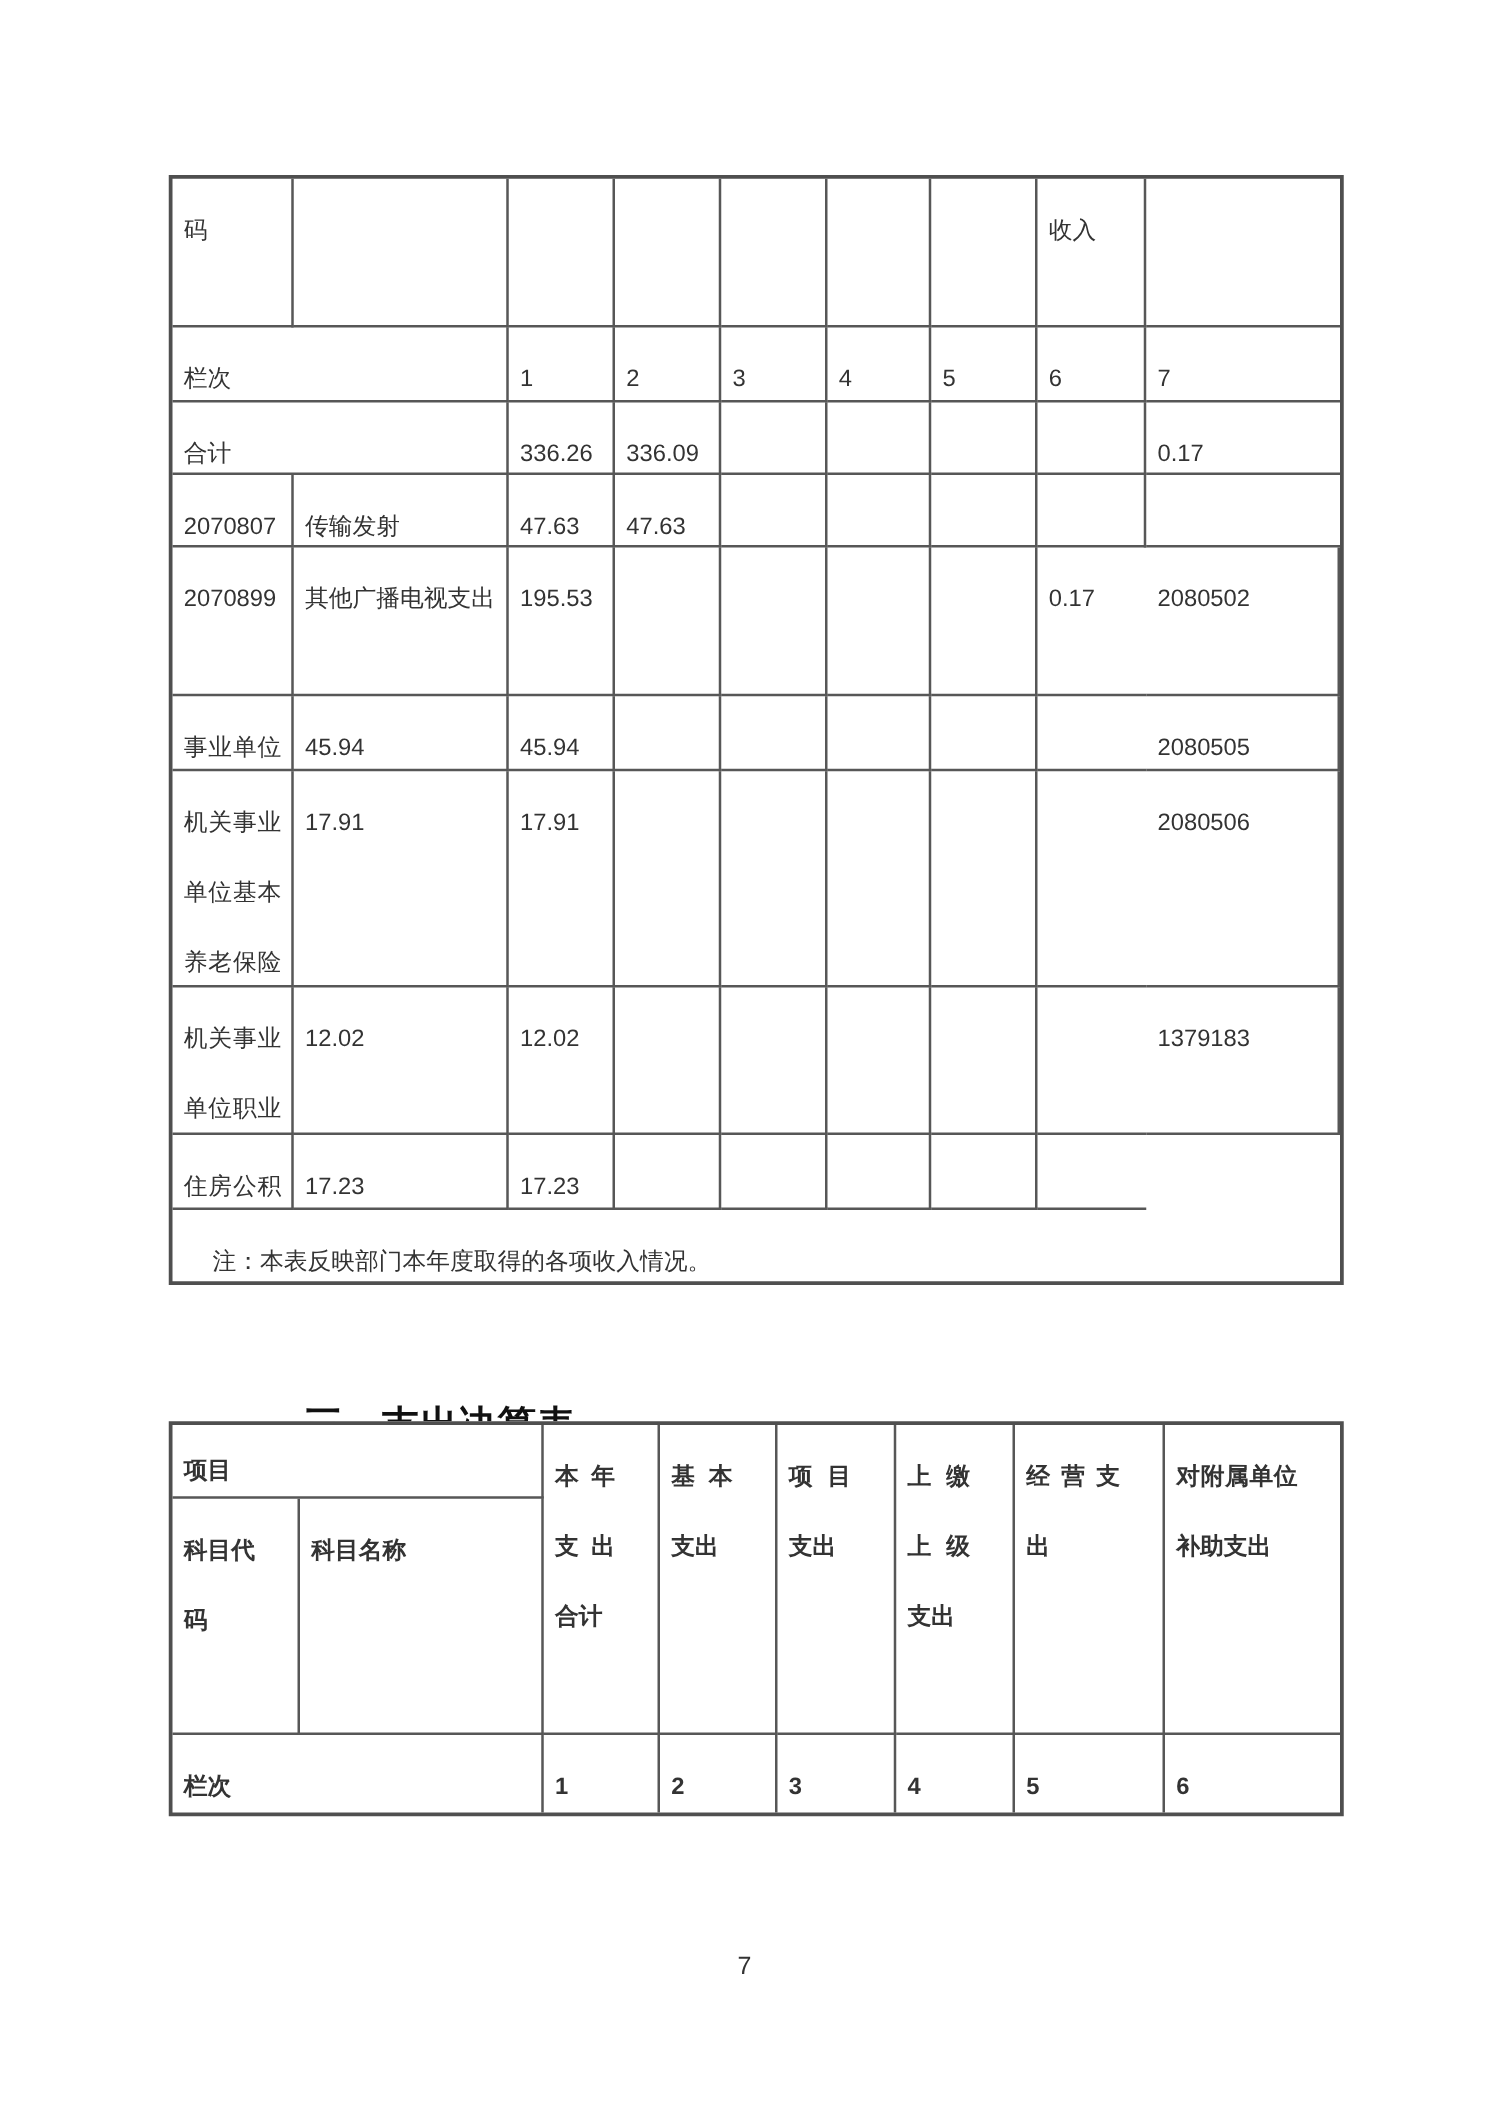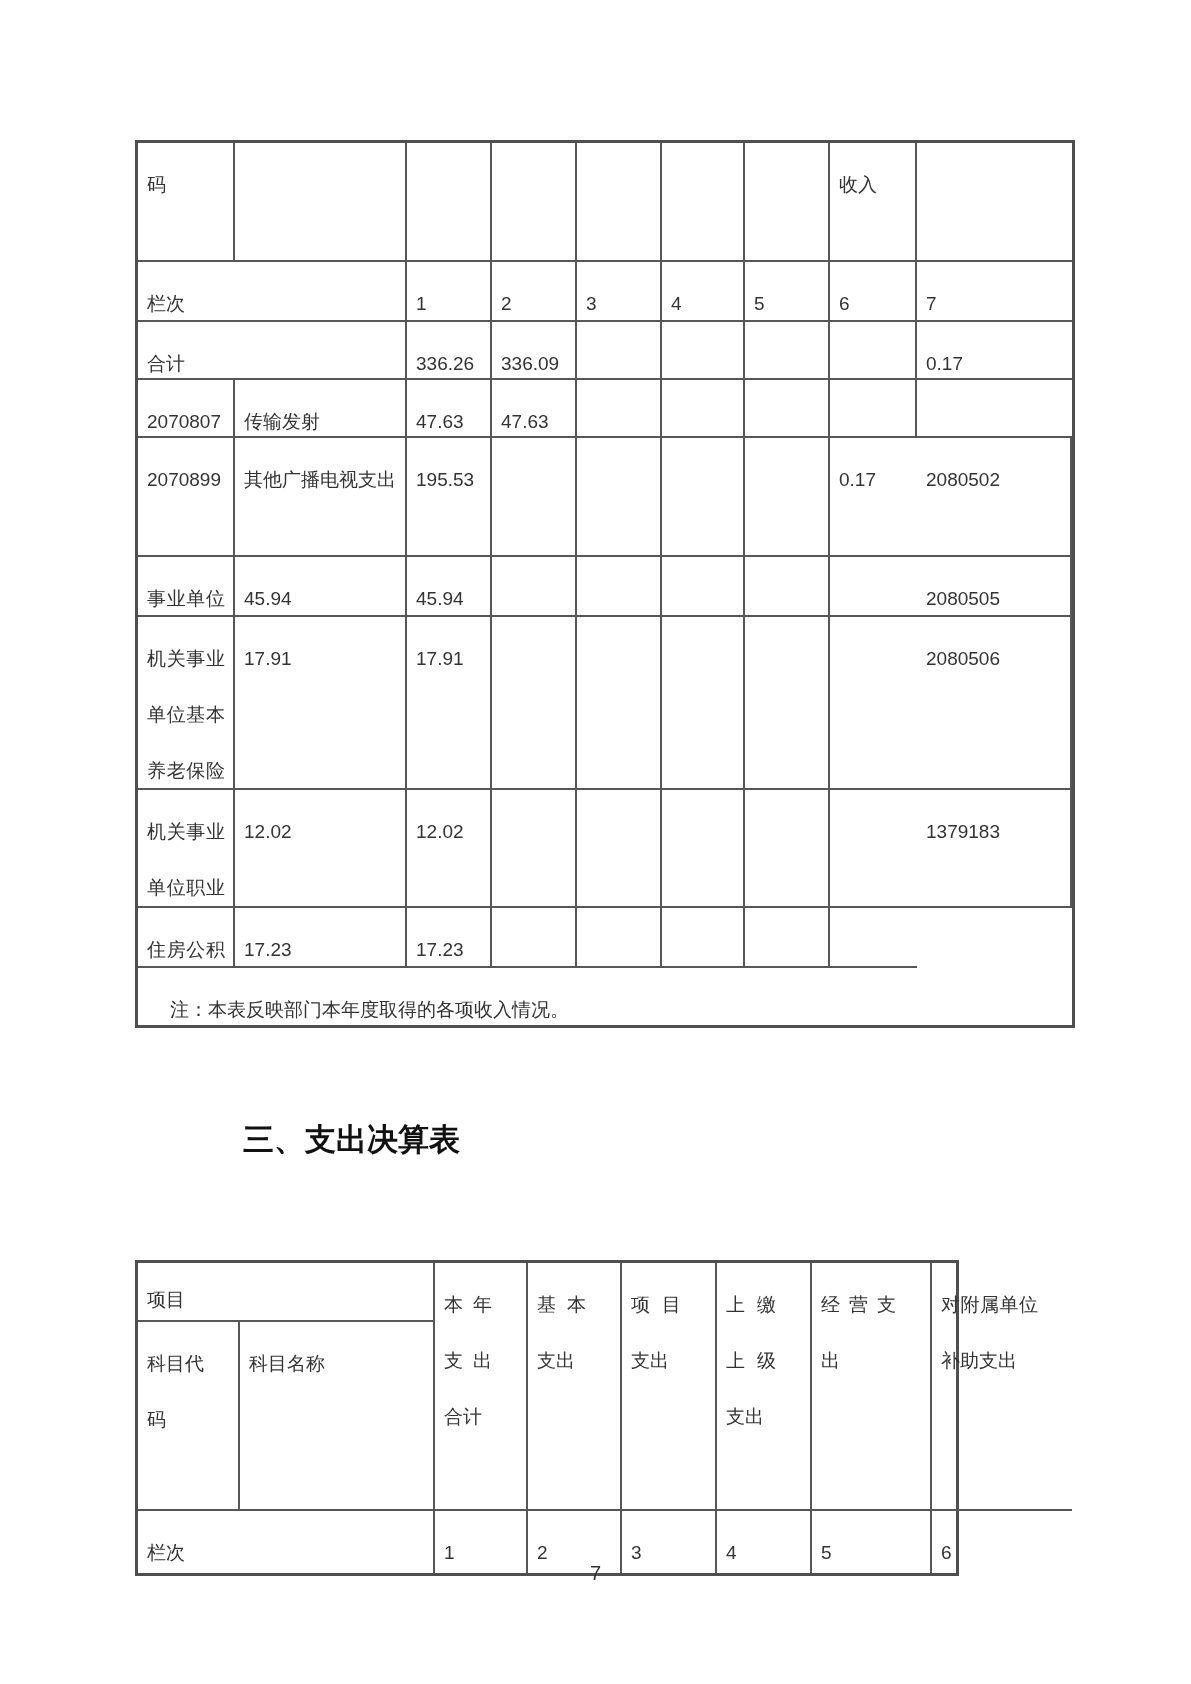--- a/index.html
+++ b/index.html
@@ -10,23 +10,24 @@
   .tbl{
     position:absolute;display:grid;box-sizing:border-box;
     border:3px solid #4f4f4f;background:#ffffff;
   }
   #tbl-income{
     left:135px;top:140px;width:940px;height:888px;
     grid-template-columns:97px 172px 85px 85px 85px 83px 85px 87px 155px;
     grid-template-rows:119px 60px 58px 58px 119px 60px 173px 118px 60px 57px;
   }
   #tbl-expense{
-    left:135px;top:1260px;width:824px;height:316px;
+    left:135px;top:1137px;width:940px;height:316px;
     grid-template-columns:102px 195px 93px 94px 95px 95px 120px 140px;
     grid-template-rows:59px 189px 62px;
+    font-weight:bold;
   }
   .c{
     box-sizing:border-box;
     border-right:2px solid #575757;border-bottom:2px solid #575757;
     font-size:19px;line-height:56px;padding:14px 8px 0 9px;overflow:hidden;
   }
   .no-r{border-right:none;}
   .no-b{border-bottom:none;}
   .span2{grid-column:span 2;}
   .span-all{grid-column:1 / -1;padding-left:32px;}

